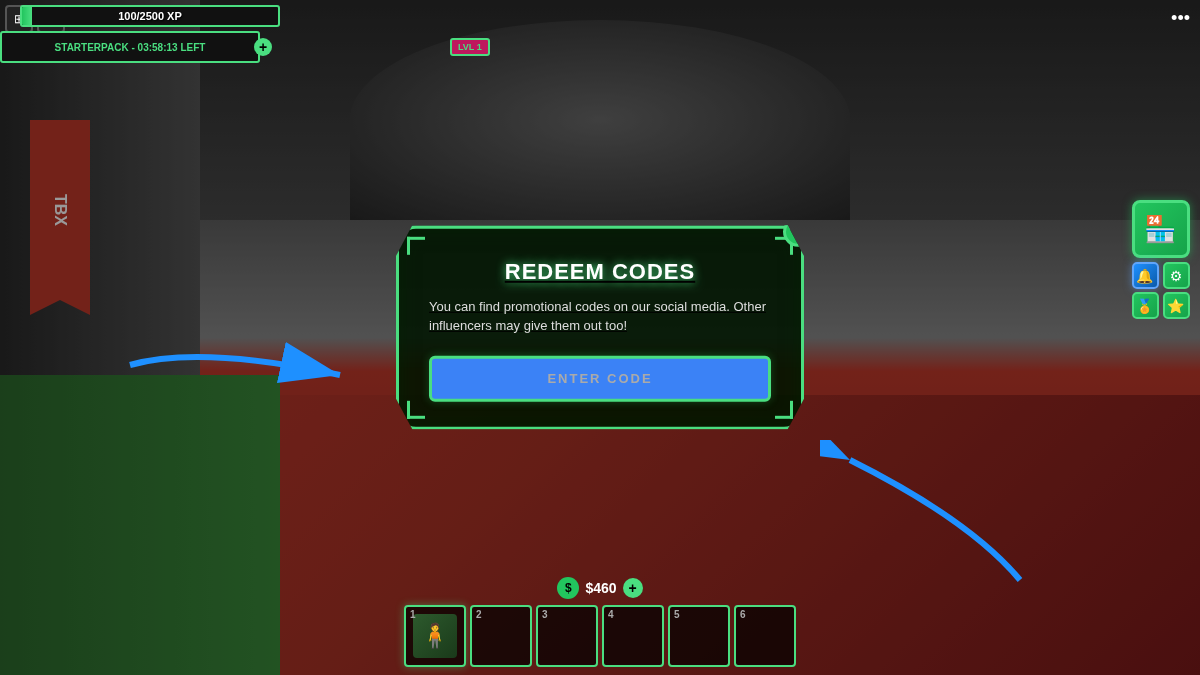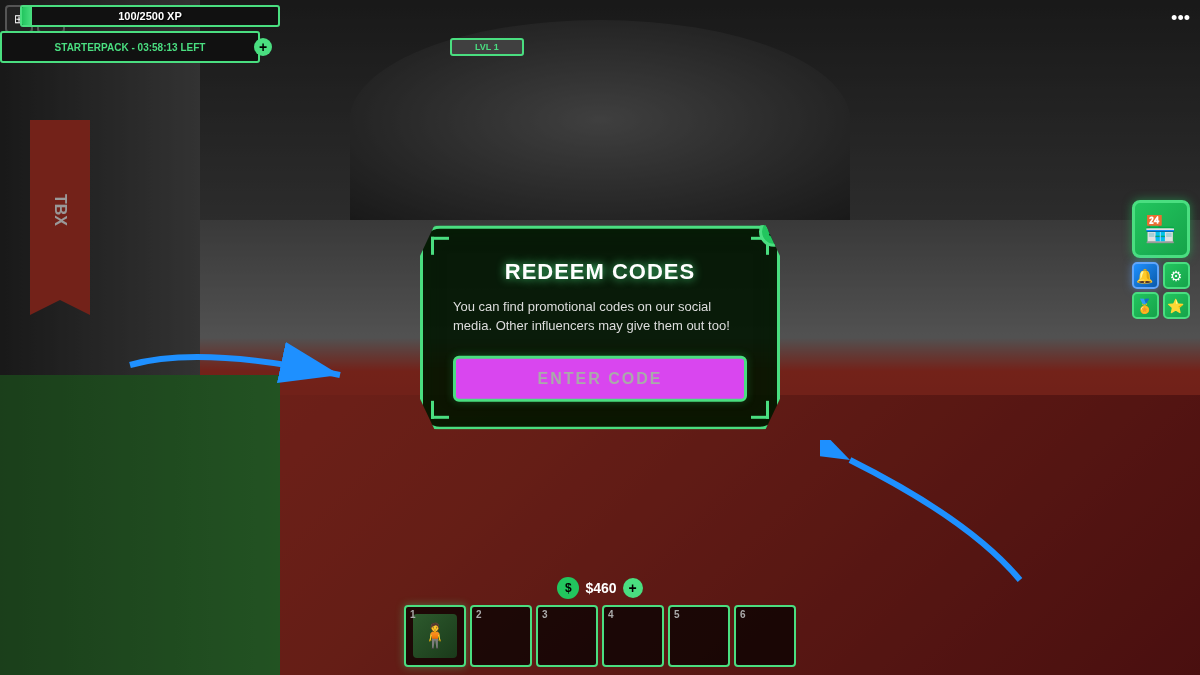--- a/index.html
+++ b/index.html
@@ -159,26 +159,26 @@
       color: #000;
       font-size: 14px;
       font-weight: bold;
       cursor: pointer;
     }
 
     .lvl-badge {
       position: absolute;
       top: 38px;
       left: calc(50% - 150px);
-      background: #404040;
+      background: #be185d;
       border: 2px solid #4ade80;
       color: #4ade80;
       font-size: 9px;
       font-weight: bold;
-      padding: 2px 23px;
+      padding: 2px 6px;
       border-radius: 3px;
     }
 
     
     .top-left-icons {
       position: absolute;
       top: 5px; left: 5px;
       display: flex; gap: 4px;
       z-index: 100;
     }
@@ -253,22 +253,23 @@
       background: rgba(0,0,0,0.4);
       z-index: 50;
     }
 
     
     .modal {
       position: absolute;
       top: 50%;
       left: 50%;
       transform: translate(-50%, -55%);
-      width: 360px;
+      width: 408px;
       z-index: 200;
+      text-decoration: underline;
     }
 
     .modal-inner {
       background: rgba(0, 20, 0, 0.88);
       border: 3px solid #4ade80;
       border-radius: 20px;
       padding: 30px 30px 25px;
       position: relative;
       box-shadow: 0 0 30px #22c55e88, inset 0 0 20px rgba(0,40,0,0.5);
       clip-path: polygon(
@@ -318,25 +319,25 @@
       font-size: 13px;
       line-height: 1.5;
       margin-bottom: 20px;
       font-family: Arial, sans-serif;
       font-weight: normal;
     }
 
     .enter-code-input {
       width: 100%;
       height: 46px;
-      background: #d946ef;
+      background: #3b82f6;
       border: 3px solid #4ade80;
       border-radius: 6px;
       color: #fff;
-      font-size: 16px;
+      font-size: 13px;
       font-weight: 900;
       text-align: center;
       letter-spacing: 2px;
       cursor: pointer;
       outline: none;
       font-family: 'Arial Black', Arial, sans-serif;
       box-shadow: 0 0 8px #22c55e44;
     }
     .enter-code-input::placeholder {
       color: #aaa;

